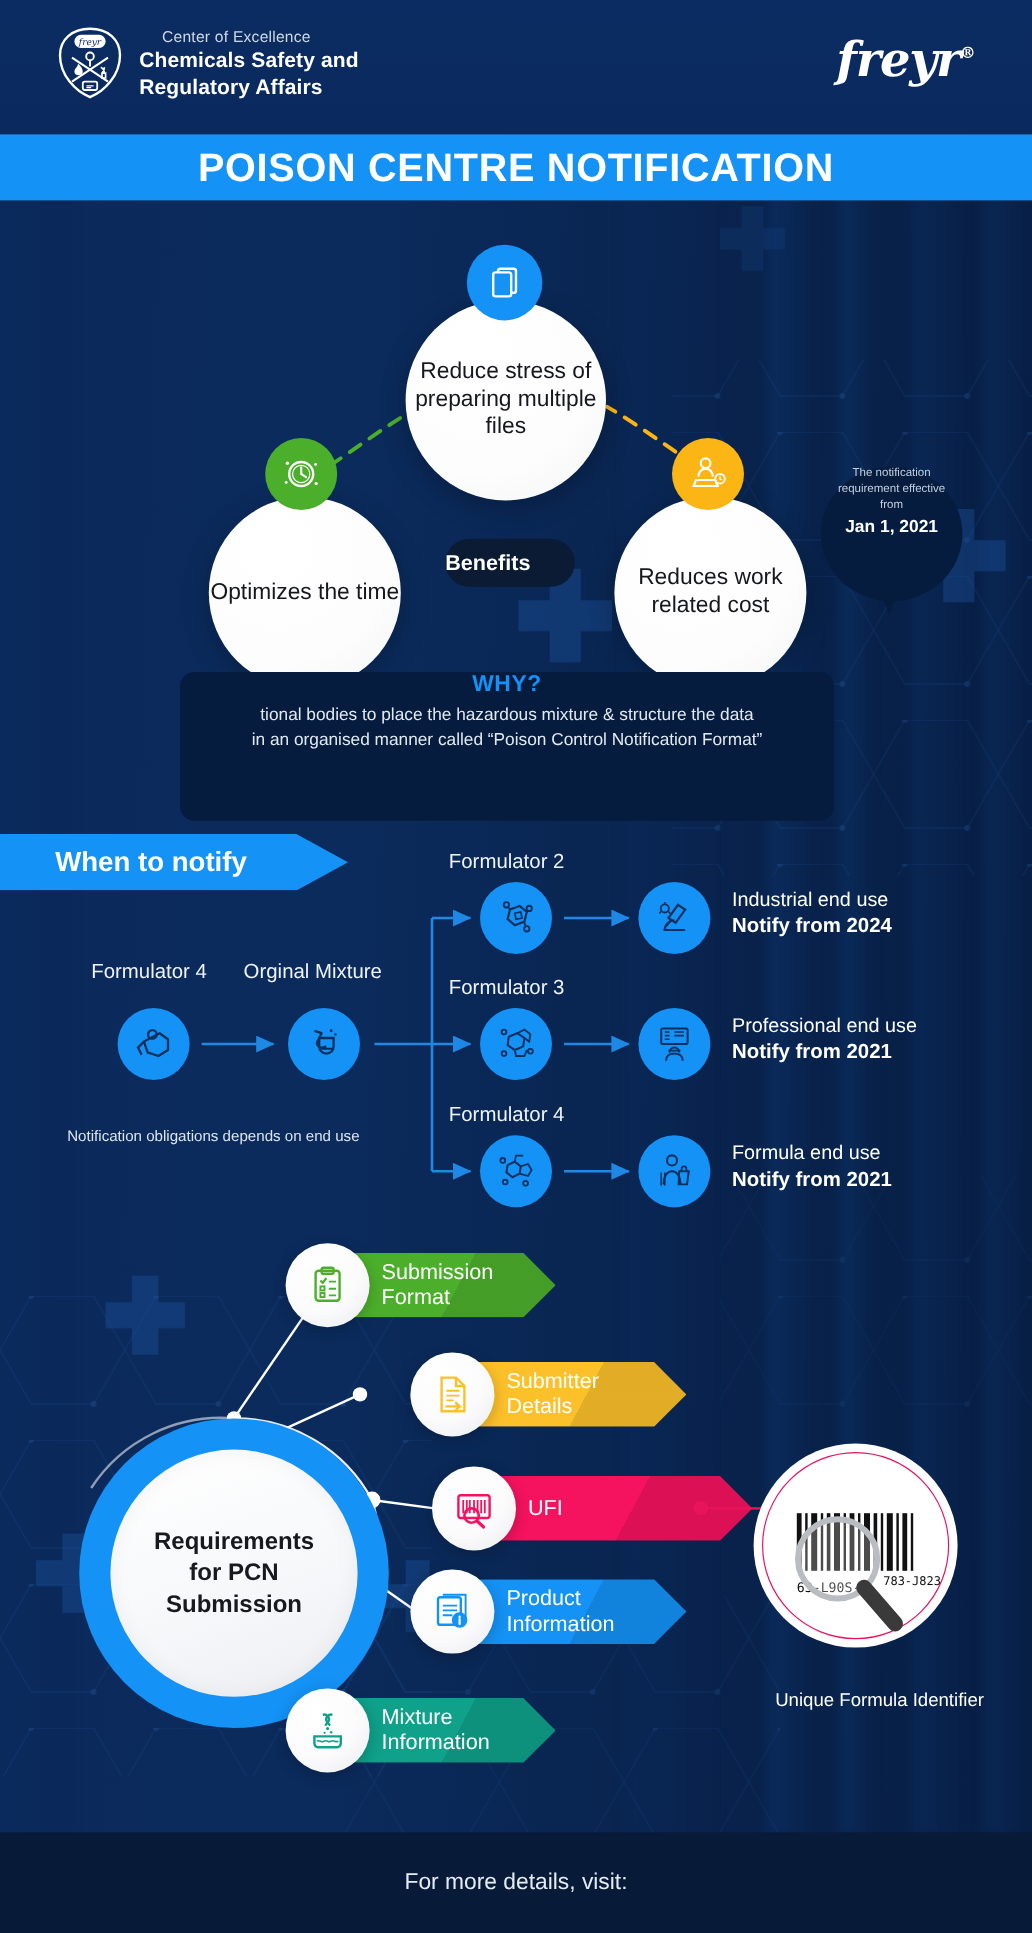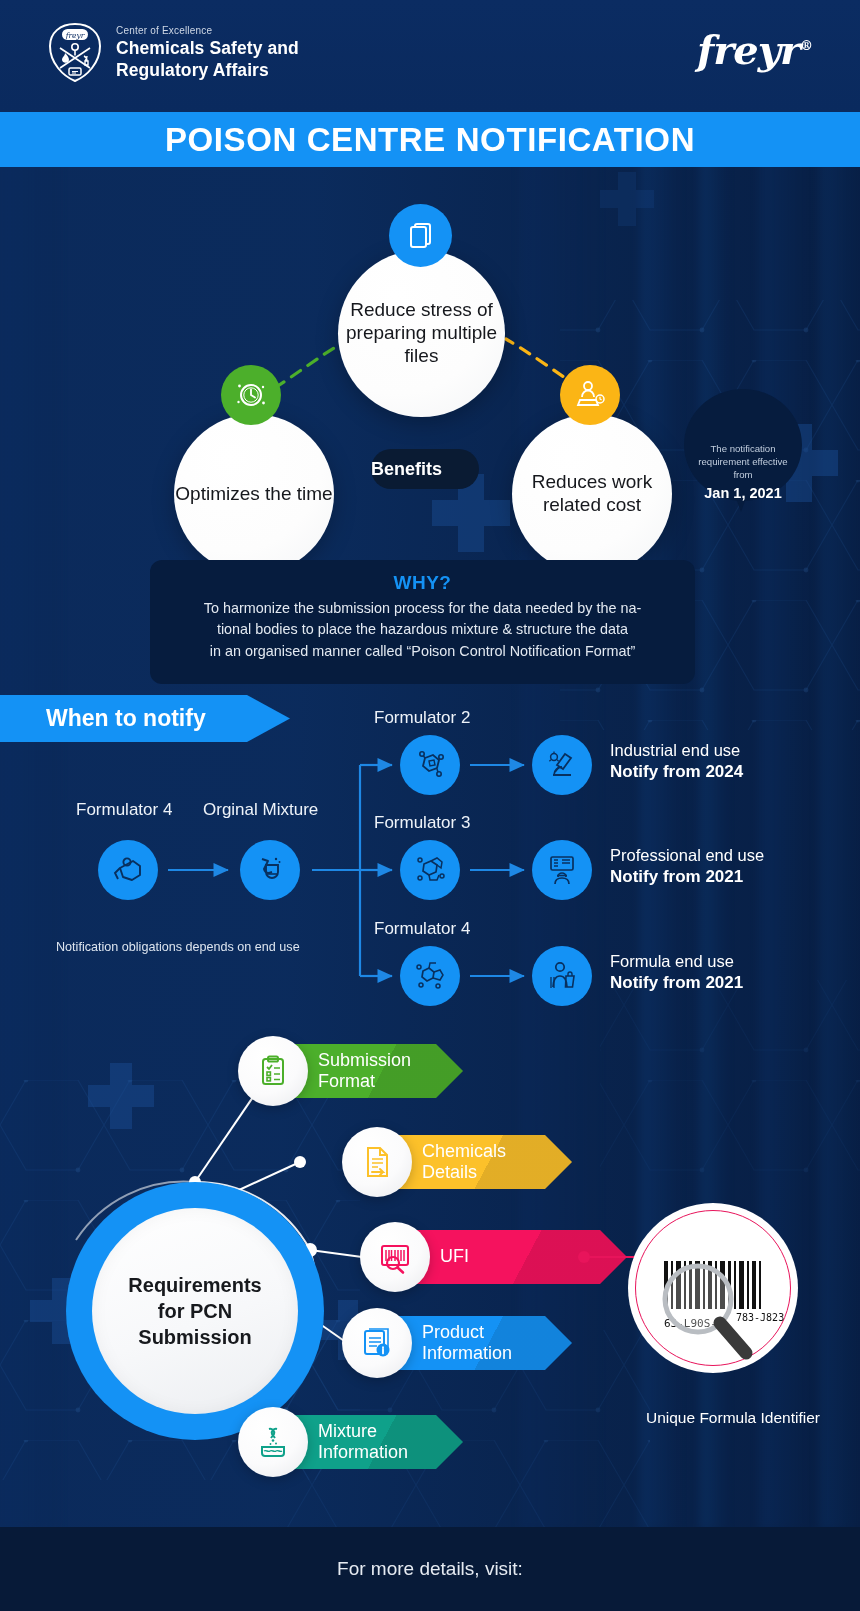--- a/index.html
+++ b/index.html
@@ -36,21 +36,21 @@
   .hexes { position:absolute; inset:0; opacity:.30; }
 
   
   .topbar {
     position:absolute; left:0; top:0; width:860px; height:112px;
     background: linear-gradient(180deg,#0b2c62 0%, #0a2a5e 100%);
     z-index:12;
   }
   .logo-wrap { position:absolute; left:46px; top:22px; display:flex; align-items:center; gap:12px; }
   .logo-badge { width:58px; height:62px; position:relative; }
-  .coe-text { color:#cfd8e6; font-size:10px; letter-spacing:.2px; margin-bottom:2px; }
+  .coe-text { color:#cfd8e6; font-size:13px; letter-spacing:.2px; margin-bottom:2px;margin-left:19px; }
   .coe-title { color:#ffffff; font-size:17.5px; font-weight:bold; line-height:1.22; letter-spacing:.1px; }
   .freyr-logo {
     position:absolute; right:48px; top:26px;
     color:#fff; font-size:40px; font-weight:bold; font-style:italic;
     font-family:"DejaVu Serif", serif; letter-spacing:-1px;
   }
   .freyr-logo sup { font-size:13px; vertical-align: super; font-style:normal; }
 
   .title-band {
     position:absolute; left:0; top:112px; width:860px; height:55px;
@@ -94,30 +94,30 @@
     position:absolute; inset:0; border-radius:50%;
     background:#061c3e;
   }
   .date-bubble .tail {
     position:absolute; left:46px; top:93px; width:0;height:0;
     border-left:11px solid transparent; border-right:11px solid transparent;
     border-top:30px solid #061c3e;
   }
   .date-bubble .inner {
     position:absolute; inset:0; display:flex; flex-direction:column;
-    align-items:center; justify-content:flex-end; text-align:center; padding:0 6px;
+    align-items:center; justify-content:flex-start; text-align:center; padding:0 6px;
   }
   .date-small { color:#c2cede; font-size:9.6px; line-height:1.35; }
   .date-big { color:#fff; font-size:14.5px; font-weight:bold; margin-top:3px; }
 
   
   .why-panel {
     position:absolute; left:150px; top:560px; width:545px; height:124px;
     background:#061c3e; border-radius:12px; z-index:6;
-    padding-top:12px; text-align:center;
+    text-align:center;
   }
   .why-title { color:#1492f5; font-size:19px; font-weight:bold; letter-spacing:.5px; }
   .why-body { color:#e3e9f1; font-size:14.4px; line-height:1.48; padding:4px 18px 0; }
 
   
   .wtn-banner { position:absolute; left:0; top:695px; width:290px; height:47px; z-index:7; }
   .wtn-banner .shape {
     position:absolute; inset:0;
     background:#1492f5;
     clip-path: polygon(0 0, 247px 0, 290px 50%, 247px 100%, 0 100%);
@@ -323,21 +323,20 @@
         <div class="date-small">requirement effective</div>
         <div class="date-small">from</div>
         <div class="date-big">Jan 1, 2021</div>
       </div>
     </div>
   </div>
 
   <div class="why-panel">
     <div class="why-title">WHY?</div>
     <div class="why-body">
-      <div>To harmonize the submission process for the data needed by the na-</div>
       <div>tional bodies to place the hazardous mixture &amp; structure the data</div>
       <div>in an organised manner  called “Poison Control Notification Format”</div>
     </div>
   </div>
 
   <div class="wtn-banner">
     <div class="shape"></div>
     <span>When to notify</span>
   </div>
 
@@ -511,21 +510,21 @@
       <div class="arrowbody" style="width:188px;background:#fcc12a;"></div>
       <div class="knob">
         <svg width="34" height="34" viewBox="0 0 34 34">
           <path d="M8 3 h12 l7 7 v21 H8 z" fill="none" stroke="#fcc12a" stroke-width="2"></path>
           <path d="M20 3 v7 h7" fill="none" stroke="#fcc12a" stroke-width="2"></path>
           <path d="M12 14 h11 M12 18 h11 M12 22 h6" stroke="#fcc12a" stroke-width="1.6"></path>
           <path d="M12 27 h11 l-3 -3 M23 27 l-3 3" fill="none" stroke="#fcc12a" stroke-width="2" stroke-linecap="round"></path>
         </svg>
       </div>
       <div class="lbl">
-        <div>Chemicals</div>
+        <div>Submitter</div>
         <div>Details</div>
       </div>
     </div>
 
     <div class="chip" style="left:360px;top:220px;width:240px;">
       <div class="arrowbody" style="width:225px;background:#f5125e;"></div>
       <div class="knob">
         <svg width="36" height="36" viewBox="0 0 36 36">
           <rect x="5" y="7" width="26" height="19" rx="2" fill="none" stroke="#f5125e" stroke-width="2"></rect>
           <path d="M9 11 v11 M12 11 v11 M14.5 11 v11 M18 11 v11 M21 11 v11 M24 11 v11 M27 11 v11" stroke="#f5125e" stroke-width="1.5"></path>

